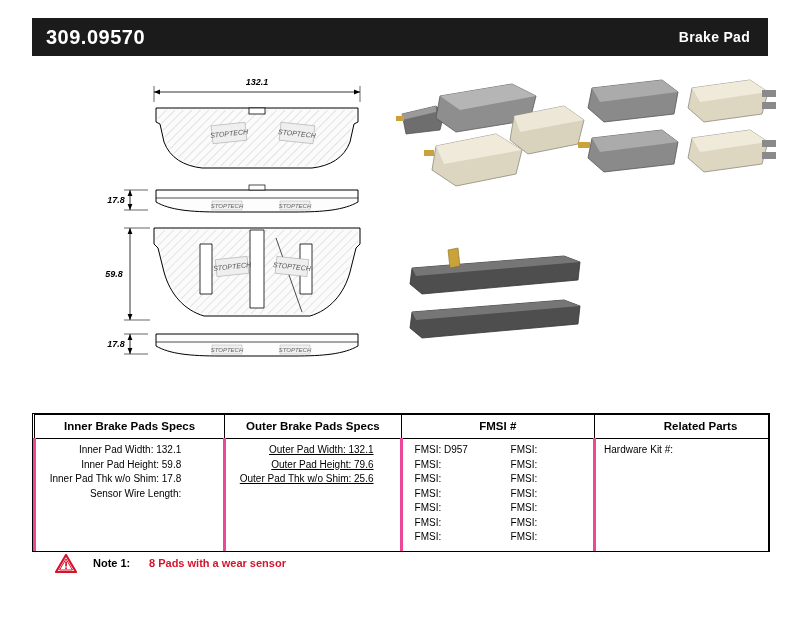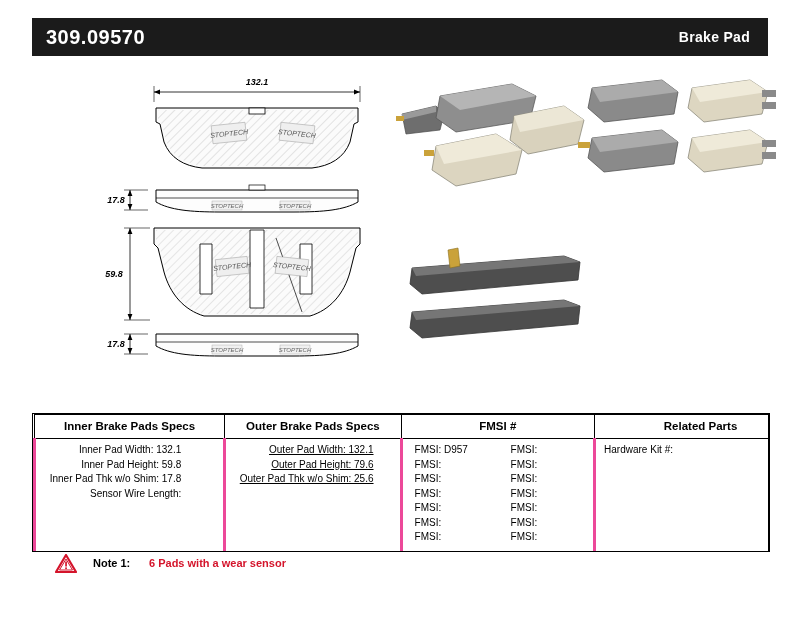--- a/index.html
+++ b/index.html
@@ -373,15 +373,15 @@
   <div class="warn-icon">
     <svg width="22" height="19" viewBox="0 0 22 19">
       <polygon points="11,1 21,18 1,18" fill="#ffffff" stroke="#d4142b" stroke-width="2.2" stroke-linejoin="round"></polygon>
       <polygon points="11,5 17.5,16 4.5,16" fill="none" stroke="#d4142b" stroke-width="1"></polygon>
       <rect x="10.2" y="7.5" width="1.7" height="5" fill="#d4142b"></rect>
       <rect x="10.2" y="13.4" width="1.7" height="1.7" fill="#d4142b"></rect>
     </svg>
   </div>
   <div class="note-row">
     <span class="note-label">Note 1:</span>
-    <span class="note-value">6 Pads with a wear sensor</span>
+    <span class="note-value">8 Pads with a wear sensor</span>
   </div>
 </div>
 
 </body></html>

